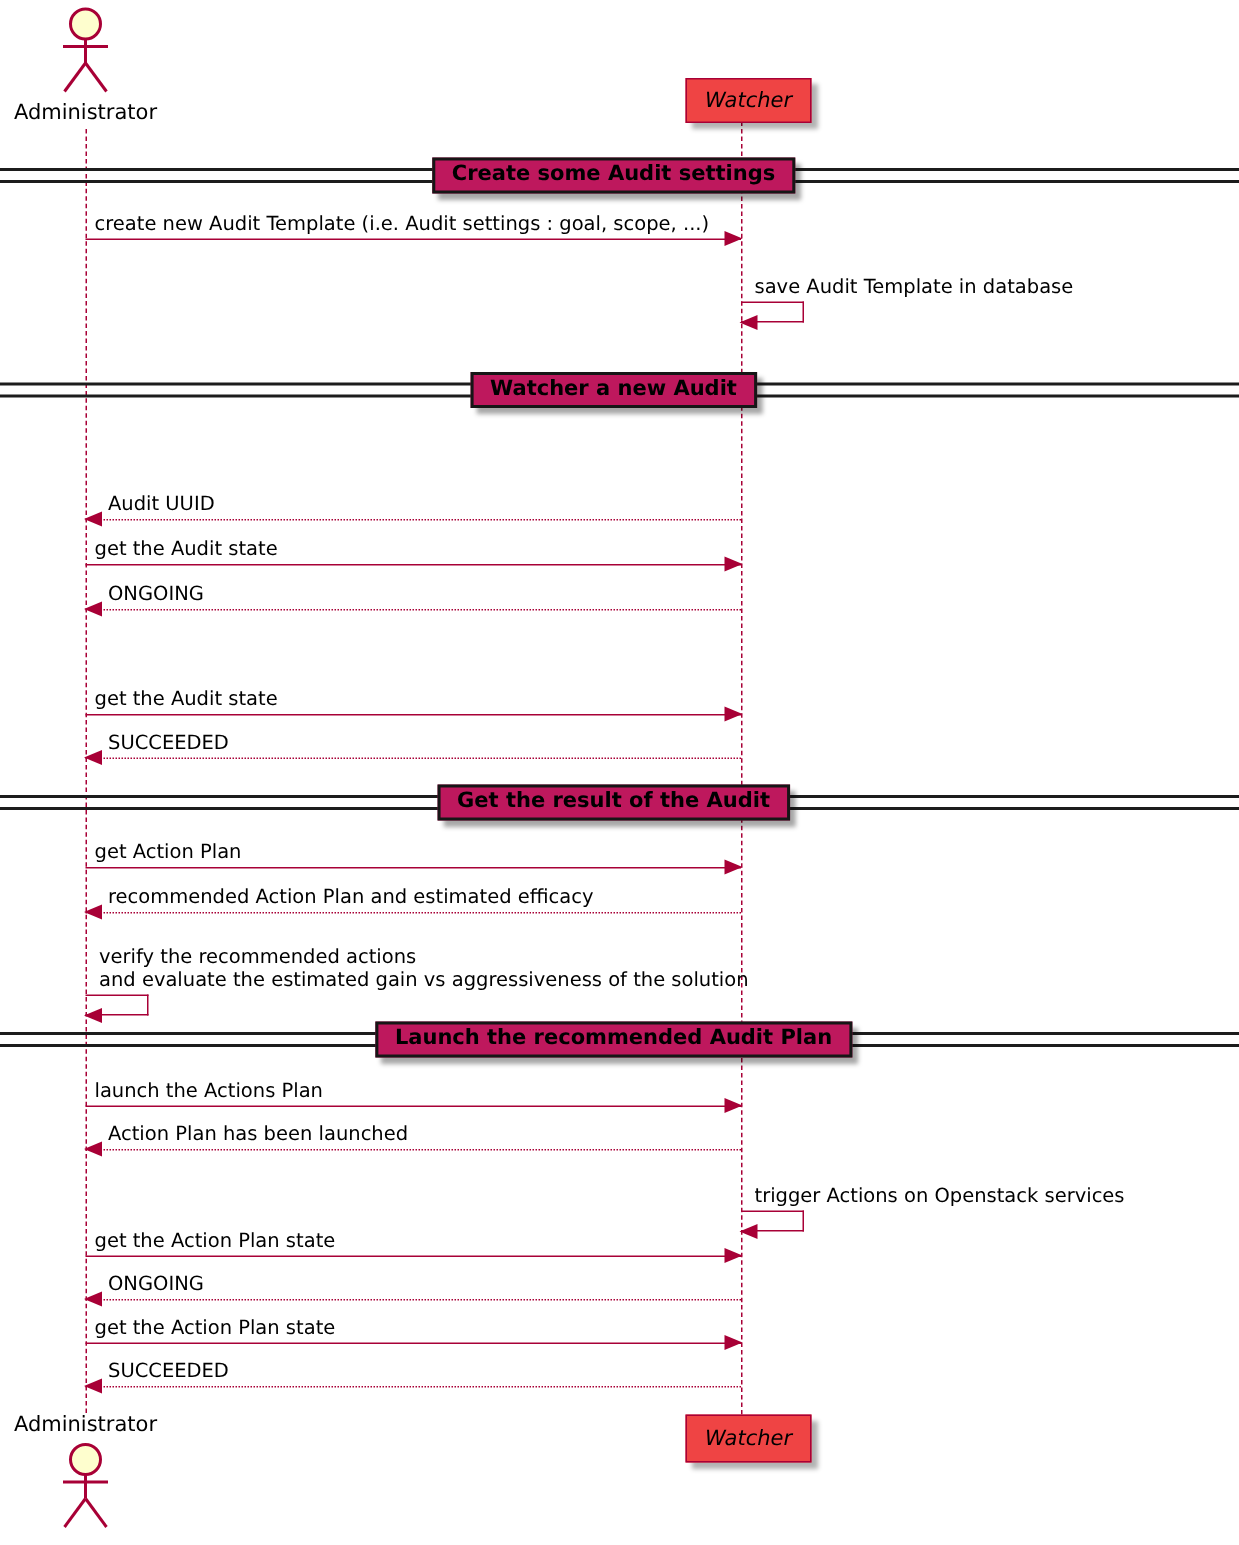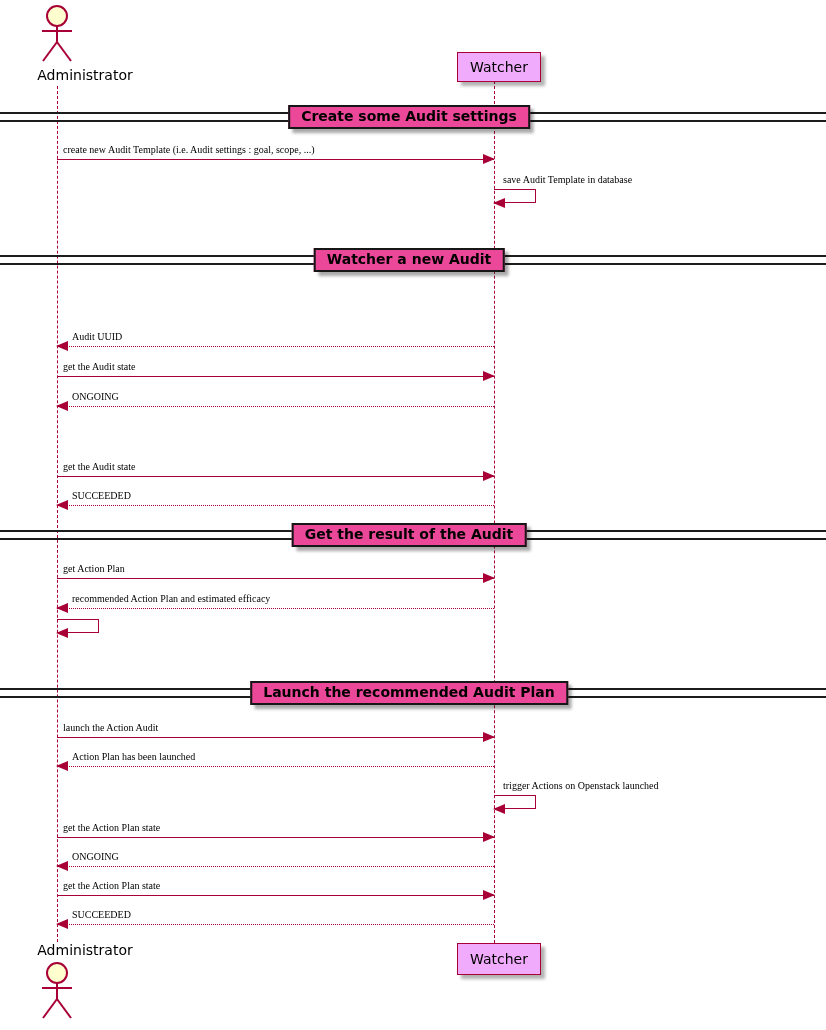--- a/index.html
+++ b/index.html
@@ -15,83 +15,82 @@
 
   
   .lifeline {
     position:absolute; width:0;
     border-left:1px dashed #A80036;
   }
 
   
   .participant-box {
     position:absolute;
-    background:#f0abfc;
+    background:#ef4444;
     border:1.5px solid #A80036;
     box-shadow:4px 4px 3px rgba(0,0,0,0.30);
     font-size:14px;
     display:flex; align-items:center; justify-content:center;
     padding:5px 12px;
     white-space:nowrap;
+    font-style:italic;
   }
 
   
   .actor { position:absolute; text-align:center; }
   .actor-label {
     position:absolute;
     font-size:14px; white-space:nowrap;
     transform:translateX(-50%);
-    margin-left:28px;
   }
 
   
   .divider { position:absolute; left:0; width:826px; height:0; }
   .divider-lines {
     position:absolute; left:0; right:0; top:-5px; height:6px;
     border-top:2px solid #1c1c1c;
     border-bottom:2px solid #1c1c1c;
   }
   .divider-box {
     position:absolute; left:409px; top:0;
     transform:translate(-50%,-50%);
-    background:#ec4899;
+    background:#be185d;
     border:2px solid #161616;
     box-shadow:4px 4px 3px rgba(0,0,0,0.35);
     font-weight:bold; font-size:14px;
     padding:1px 11px 3px 11px;
     white-space:nowrap;
   }
 
   
   .msg { position:absolute; left:57px; width:437px; }
   .msg-label {
-    font-size:10px; line-height:15px;
+    font-size:13px; line-height:15px;
     padding:0 0 2px 6px;
     white-space:pre-line;
-    font-family:Liberation Serif, serif;
   }
   .msg.return .msg-label { padding-left:15px; }
   .msg-line { position:relative; height:0; border-top:1px solid #A80036; }
   .msg.return .msg-line { border-top:1px dotted #A80036; }
   .head-right {
     position:absolute; right:-1px; top:-6px;
     width:0; height:0; border-style:solid;
     border-width:5.5px 0 5.5px 12px;
     border-color:transparent transparent transparent #A80036;
   }
   .head-left {
     position:absolute; left:-1px; top:-6px;
     width:0; height:0; border-style:solid;
     border-width:5.5px 12px 5.5px 0;
     border-color:transparent #A80036 transparent transparent;
   }
 
   
   .selfmsg { position:absolute; }
-  .selfmsg .msg-label { padding-left:9px; white-space:pre-line; }
+  .selfmsg .msg-label { padding-left:9px; white-space:pre-line;margin-top:12px; }
   .self-loop {
     position:relative;
     width:41px; height:12px;
     border-top:1px solid #A80036;
     border-right:1px solid #A80036;
     border-bottom:1px solid #A80036;
   }
   .self-loop .head-left { top:auto; bottom:-6px; }
 </style>
 </head>
@@ -179,41 +178,43 @@
   </div>
 
   <div class="msg" style="top:561px">
     <div class="msg-label">get Action Plan</div>
     <div class="msg-line">
         <i class="head-right"></i>
       </div>
   </div>
 
   <div class="selfmsg" style="left:57px; top:619px">
+    <div class="msg-label">verify the recommended actions
+and evaluate the estimated gain vs aggressiveness of the solution</div>
     <div class="self-loop">
         <i class="head-left"></i>
       </div>
   </div>
 
   <div class="msg" style="top:720px">
-    <div class="msg-label">launch the Action Audit</div>
+    <div class="msg-label">launch the Actions Plan</div>
     <div class="msg-line">
         <i class="head-right"></i>
       </div>
   </div>
 
   <div class="msg return" style="top:749px">
     <div class="msg-label">Action Plan has been launched</div>
     <div class="msg-line">
         <i class="head-left"></i>
       </div>
   </div>
 
   <div class="selfmsg" style="left:494px; top:778px">
-    <div class="msg-label">trigger Actions on Openstack launched</div>
+    <div class="msg-label">trigger Actions on Openstack services</div>
     <div class="self-loop">
         <i class="head-left"></i>
       </div>
   </div>
 
   <div class="msg" style="top:820px">
     <div class="msg-label">get the Action Plan state</div>
     <div class="msg-line">
         <i class="head-right"></i>
       </div>

